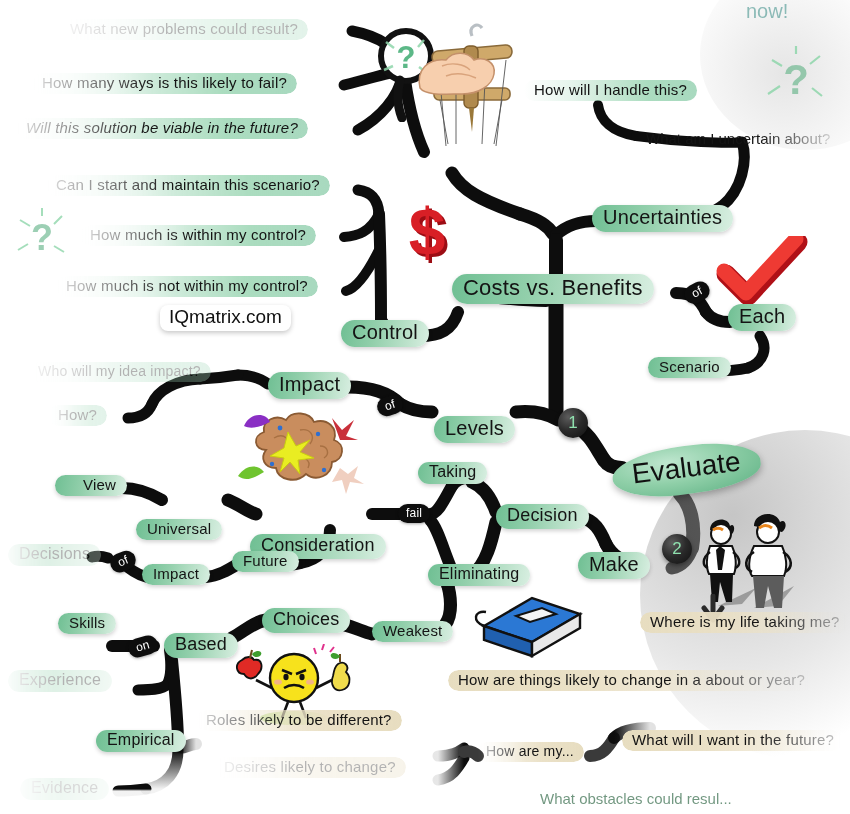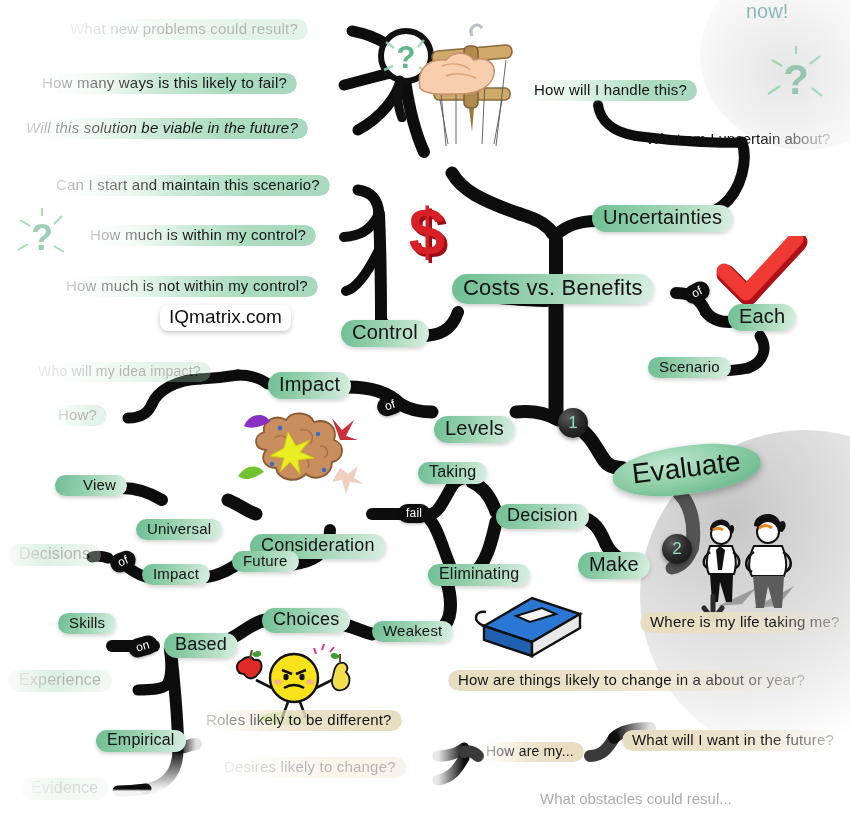--- a/index.html
+++ b/index.html
@@ -117,21 +117,21 @@
     opacity:.45;z-index:2;font-family:"Liberation Sans",sans-serif;
   }
   .watermark{
     position:absolute;left:160px;top:305px;z-index:8;
     background:#fff;border-radius:8px;padding:1px 9px 3px 9px;
     font-size:19px;color:#111;
     box-shadow:0 2px 5px rgba(0,0,0,.22);
     font-family:"Liberation Sans",sans-serif;
   }
   .bottomghost{
-    position:absolute;left:540px;top:790px;color:#737373;font-size:15px;
+    position:absolute;left:540px;top:790px;color:#14532d;font-size:15px;
     opacity:.6;z-index:2;
   }
 </style>
 </head>
 <body>
 
 <div id="map">
 
   <div class="grayarc"></div>
   <div class="grayarc2"></div>

